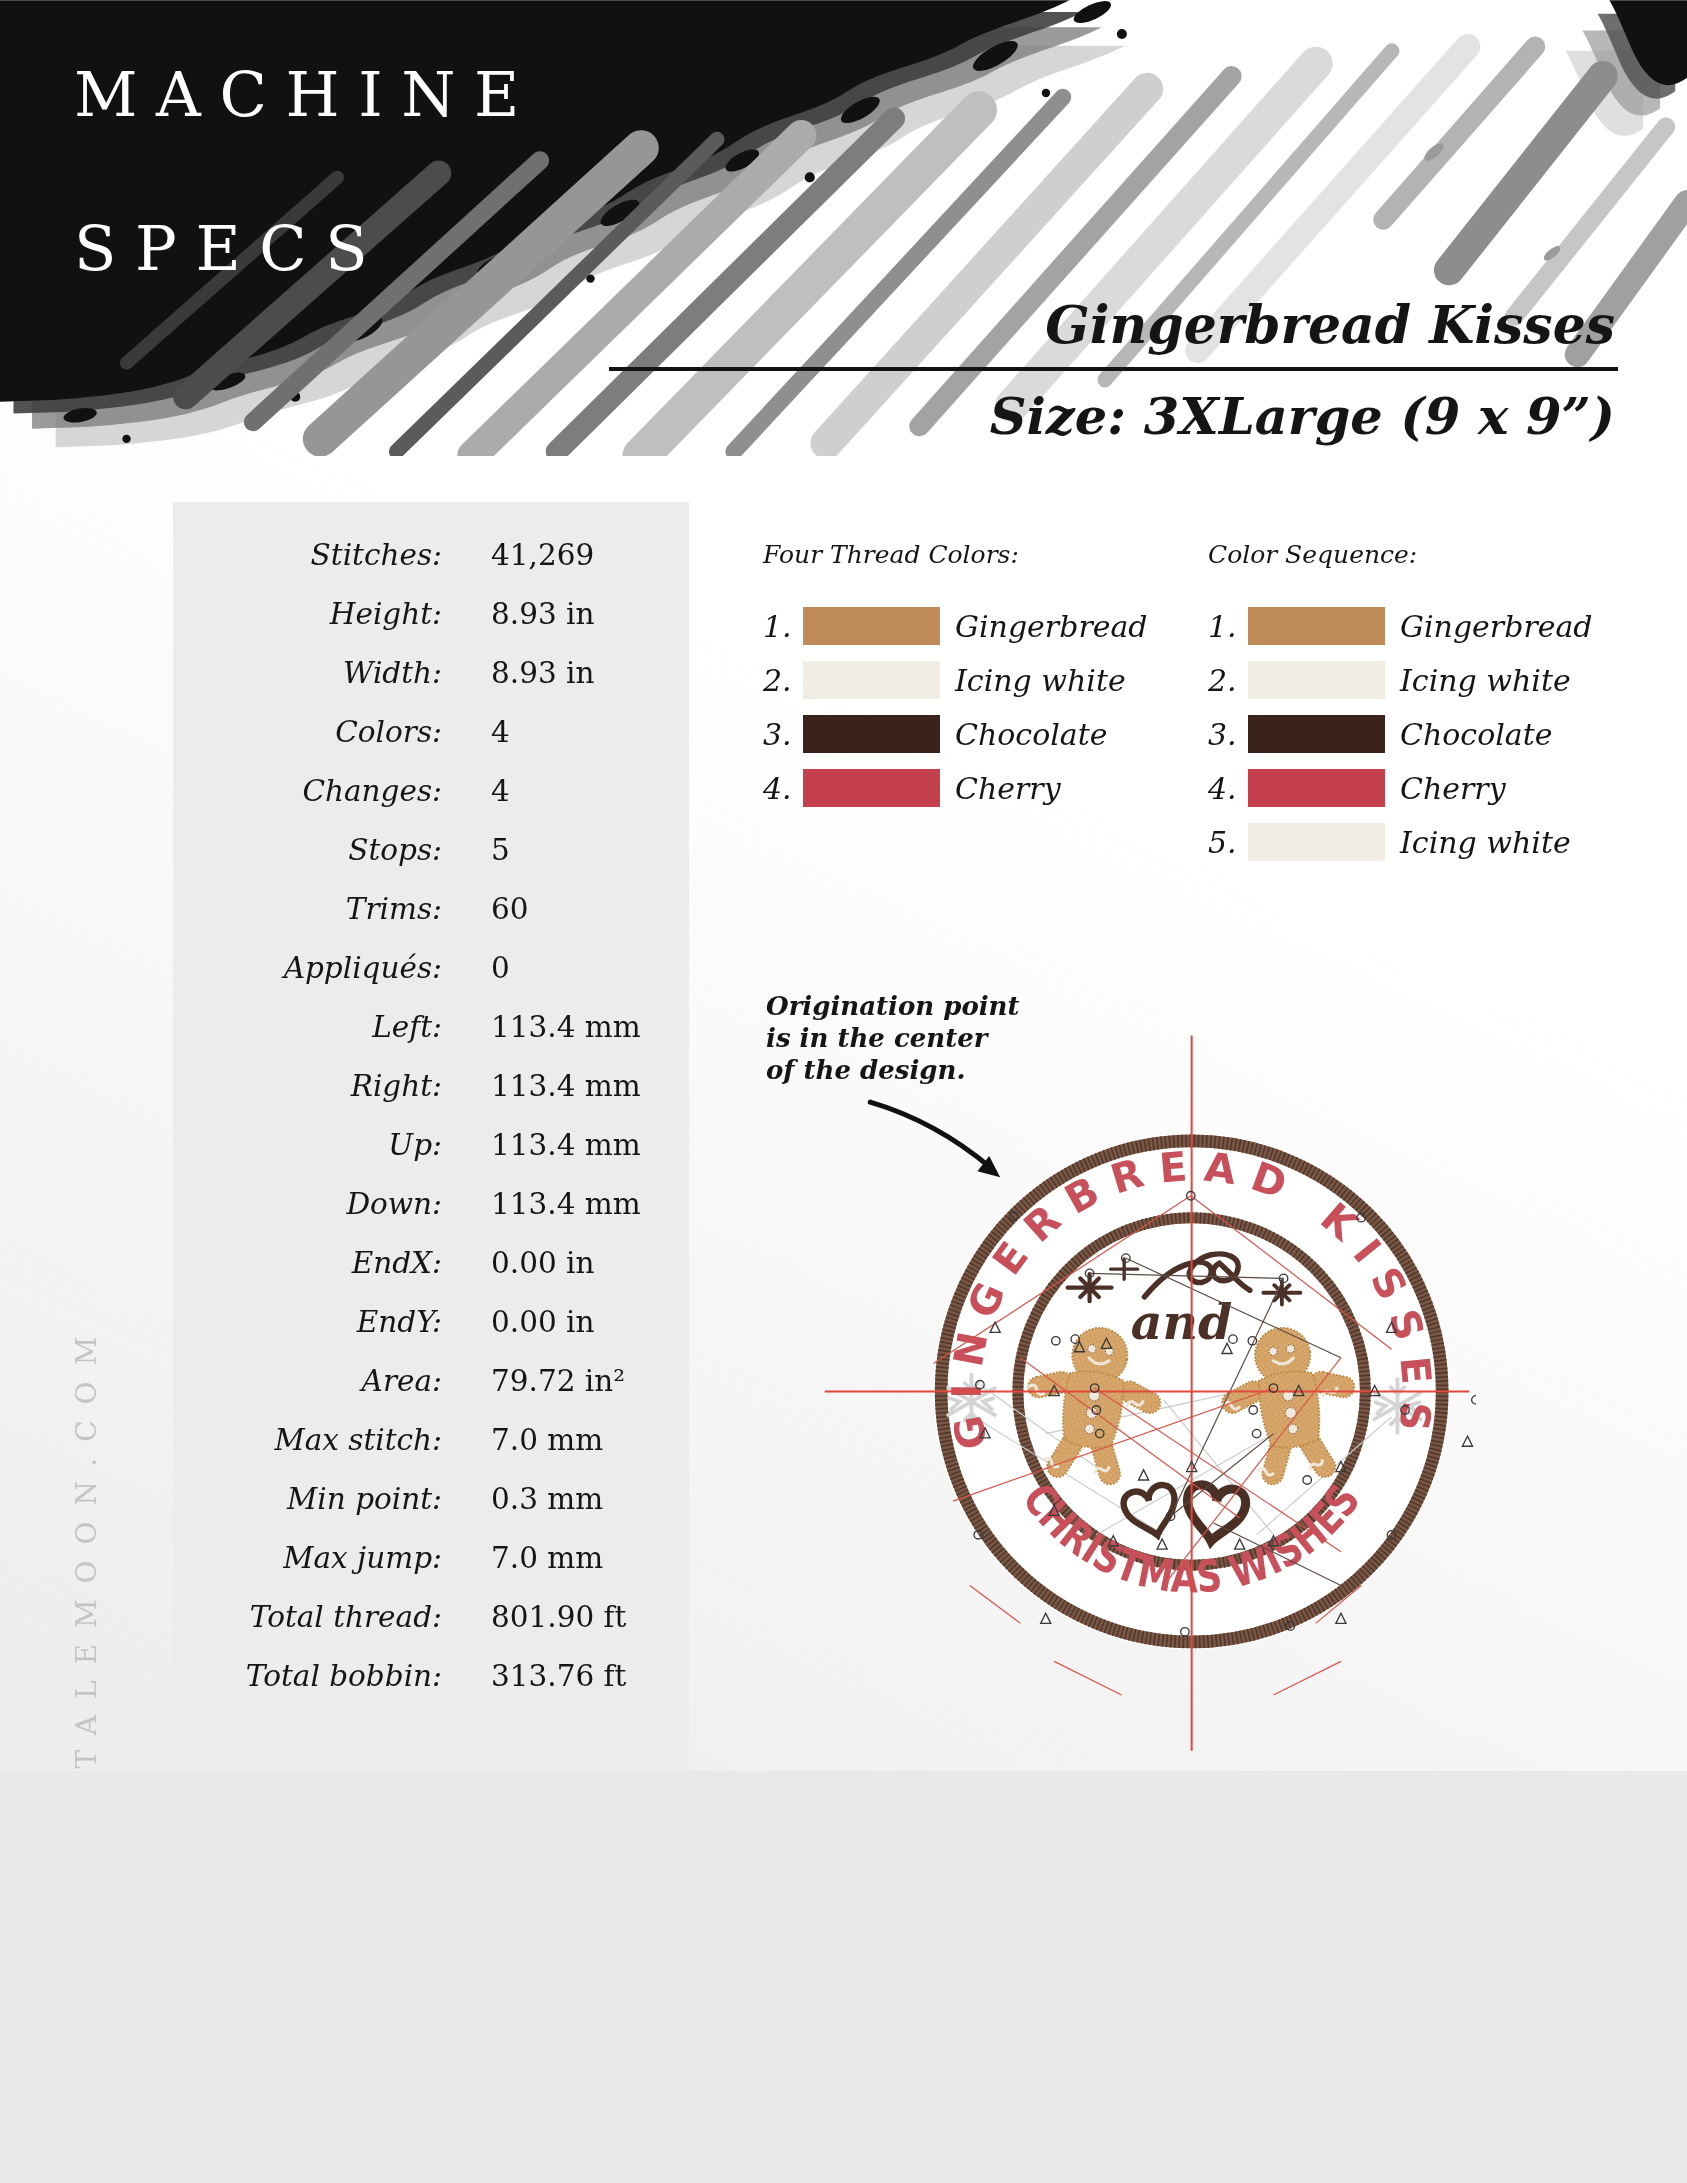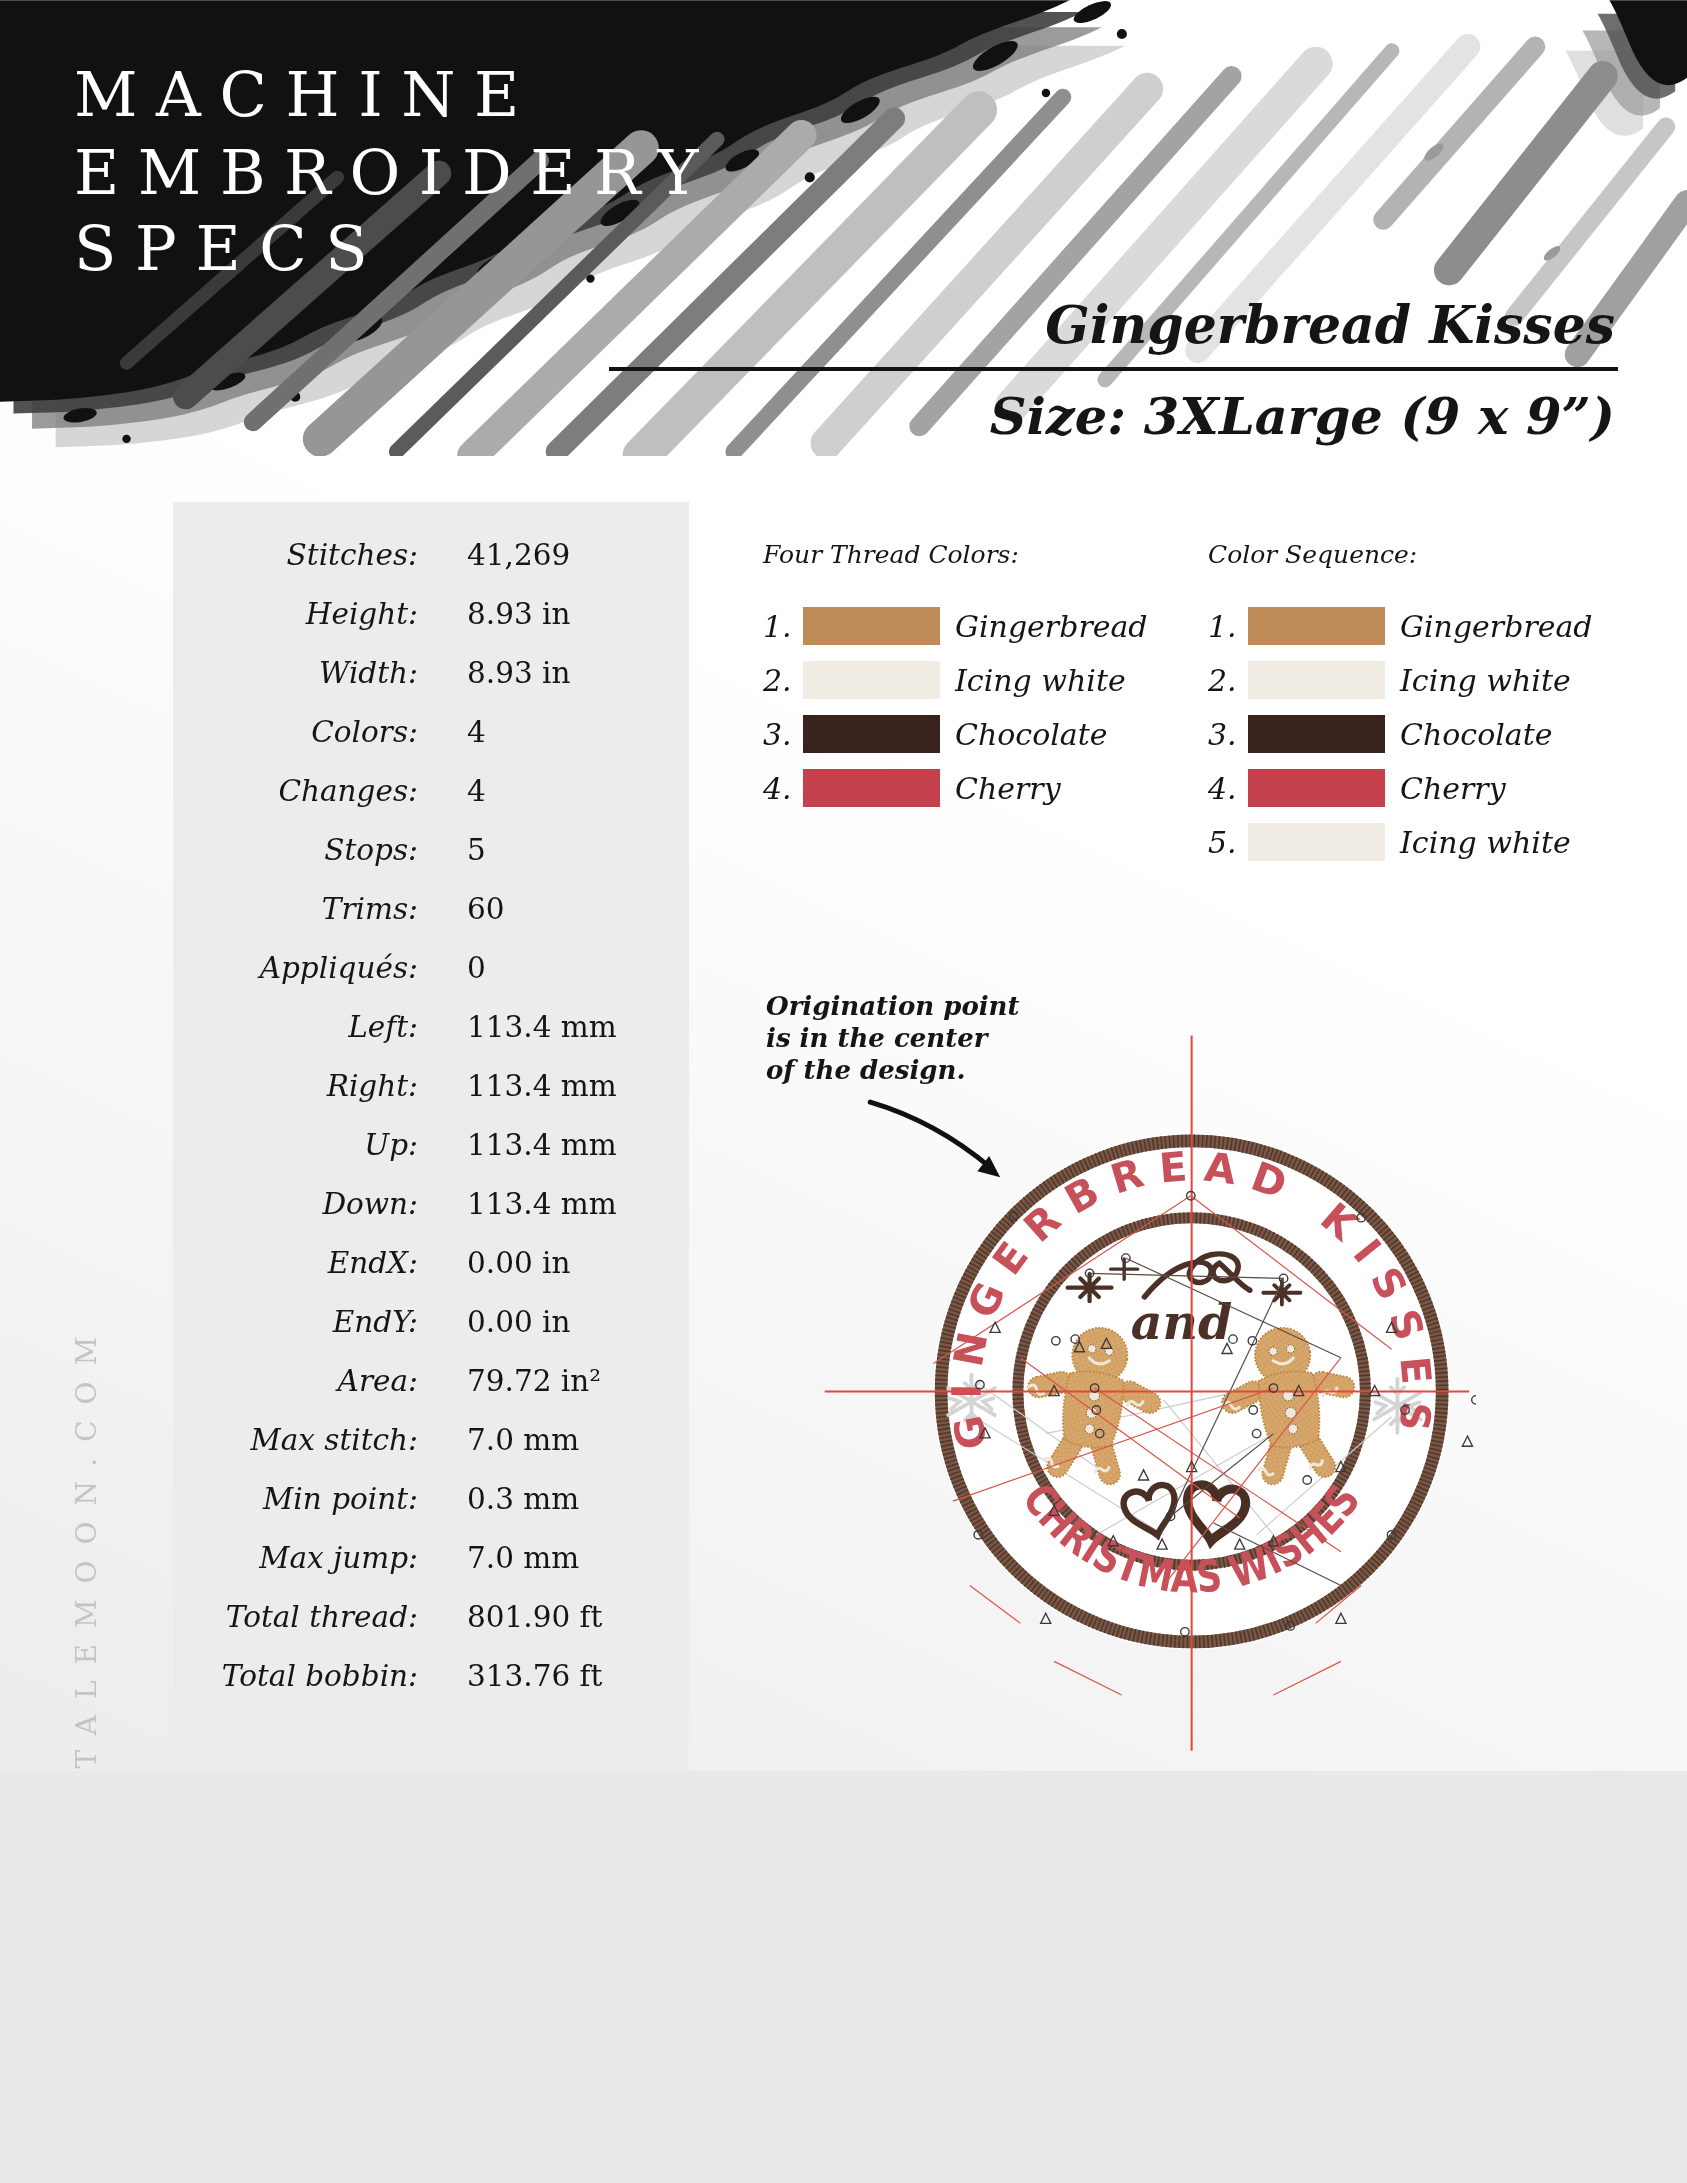--- a/index.html
+++ b/index.html
@@ -12,21 +12,21 @@
   
   .hdr-title{left:74px;color:#ffffff;font-size:62px;letter-spacing:18.6px;font-weight:400;white-space:nowrap;}
   .t1{top:58px;} .t2{top:136px;} .t3{top:212px;}
   .doc-title{right:72px;text-align:right;font-style:italic;font-weight:bold;white-space:nowrap;}
   .doc-name{top:294px;font-size:52px;}
   .doc-size{top:386px;font-size:51px;}
   .title-rule{left:609px;top:367px;width:1009px;height:3.8px;background:#121212;}
   
   .spec-panel{left:173px;top:502px;width:516px;height:1276px;background:#ececed;}
   .spec-rows{left:173px;top:526px;width:516px;}
-  .spec-row{display:flex;align-items:baseline;height:59px;line-height:59px;font-size:29.5px;}
+  .spec-row{display:flex;align-items:baseline;height:59px;line-height:59px;font-size:29.5px;padding-left:24px;}
   .spec-label{width:245px;text-align:right;font-style:italic;}
   .spec-value{margin-left:49px;}
   
   .clist-head{font-style:italic;font-size:25px;white-space:nowrap;}
   .clist{width:472px;}
   .crow{display:flex;align-items:center;height:54px;font-style:italic;font-size:30px;}
   .cnum{width:40px;}
   .swatch{width:137px;height:38px;}
   .cname{margin-left:15px;white-space:nowrap;}
   
@@ -96,21 +96,20 @@
       <line x1="1795" y1="375" x2="1975" y2="150" stroke="#c6c6c6" stroke-width="22"></line>
       <line x1="1870" y1="420" x2="2000" y2="240" stroke="#a0a0a0" stroke-width="30"></line>
     </g>
     <g fill="#9a9a9a">
       <ellipse cx="1700" cy="180" rx="14" ry="6" transform="rotate(-40 1700 180)"></ellipse>
       <ellipse cx="1840" cy="300" rx="12" ry="5" transform="rotate(-40 1840 300)"></ellipse>
     </g>
   </svg>
 
   <div class="abs hdr-title t1">MACHINE</div>
-  <div class="abs hdr-title t2">EMBROIDERY</div>
   <div class="abs hdr-title t3">SPECS</div>
 
   <div class="abs doc-title doc-name">Gingerbread Kisses</div>
   <div class="abs title-rule"></div>
   <div class="abs doc-title doc-size">Size: 3XLarge (9 x 9”)</div>
 
   <div class="abs spec-panel"></div>
   <div class="abs spec-rows">
     <div class="spec-row">
         <span class="spec-label">Stitches:</span>

